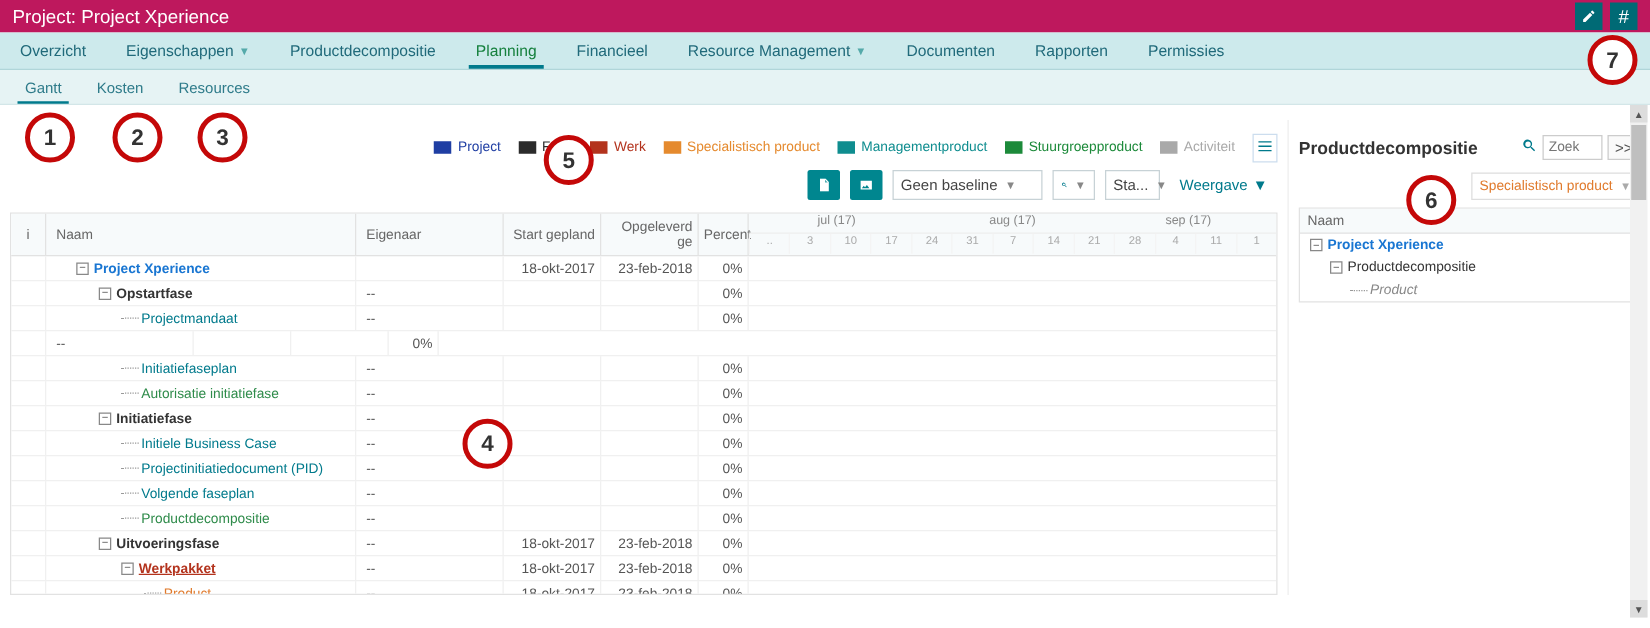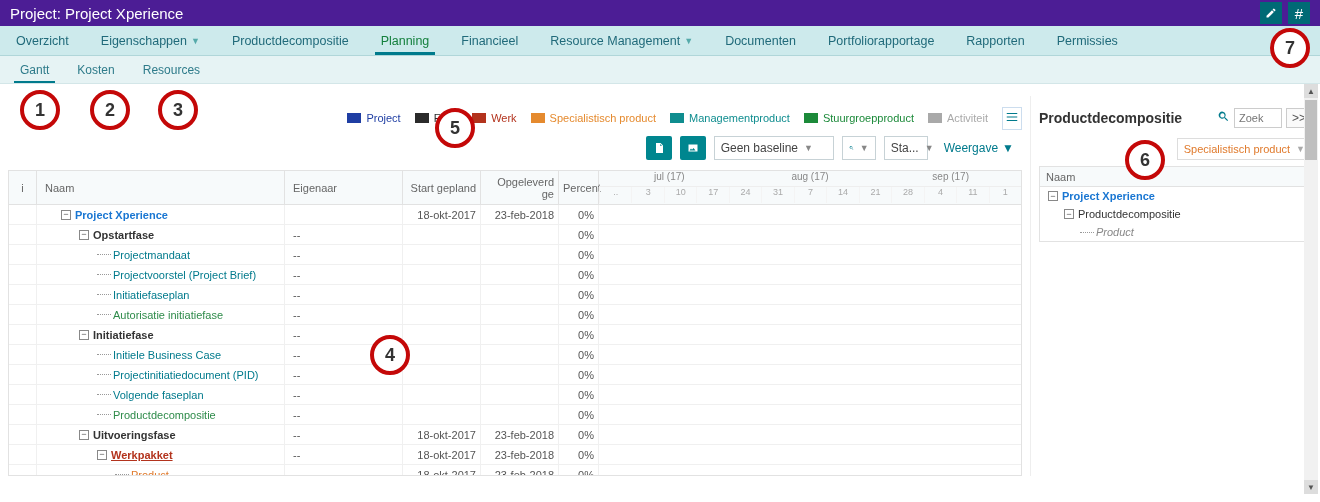--- a/index.html
+++ b/index.html
@@ -1,17 +1,17 @@
 <!DOCTYPE html>
 <html><head>
 <meta charset="utf-8">
 <style>
   * { box-sizing: border-box; font-family: Arial, Helvetica, sans-serif; }
   body { margin:0; padding:0; width:1320px; height:502px; overflow:hidden; background:#fff; color:#333; font-size:12px; }
-  .header { background:#4c1d95; height:26px; display:flex; align-items:center; padding:0 10px 0 10px; color:#fff; font-size:15px; justify-content:space-between; }
+  .header { background:#be185d; height:26px; display:flex; align-items:center; padding:0 10px 0 10px; color:#fff; font-size:15px; justify-content:space-between; }
   .header-right { display:flex; gap:6px; }
   .header-btn { width:22px; height:22px; background:#006a75; display:flex; align-items:center; justify-content:center; color:#fff; }
   .tabbar { background:#cdeaec; height:30px; display:flex; border-bottom:1px solid #b0d6d9; }
   .tab { padding:0 16px; display:flex; align-items:center; color:#206a7a; font-size:12.5px; cursor:pointer; position:relative; }
   .tab.active { color:#15803d; font-weight:normal; }
   .tab.active::after { content:""; position:absolute; left:10px; right:10px; bottom:0; height:3px; background:#007a8c; }
   .tab .caret { margin-left:4px; font-size:9px; color:#5aa; }
   .subtabs { height:28px; background:#e6f3f4; display:flex; border-bottom:1px solid #d3e6e8; padding-left:6px; }
   .subtab { padding:0 14px; display:flex; align-items:center; color:#2e7b8a; font-size:12px; cursor:pointer; position:relative; }
   .subtab.active::after { content:""; position:absolute; left:8px; right:8px; bottom:0; height:2px; background:#007a8c; }
@@ -87,21 +87,20 @@
 </div>
 
 <div class="tabbar" id="tabbar">
     <div class="tab">Overzicht</div>
     <div class="tab">Eigenschappen<span class="caret">▼</span></div>
     <div class="tab">Productdecompositie</div>
     <div class="tab active">Planning</div>
     <div class="tab">Financieel</div>
     <div class="tab">Resource Management<span class="caret">▼</span></div>
     <div class="tab">Documenten</div>
-    <div class="tab">Portfoliorapportage</div>
     <div class="tab">Rapporten</div>
     <div class="tab">Permissies</div>
   </div>
 <div class="subtabs" id="subtabs">
     <div class="subtab active">Gantt</div>
     <div class="subtab">Kosten</div>
     <div class="subtab">Resources</div>
   </div>
 
 <div style="height:12px"></div>
@@ -239,25 +238,20 @@
               <span class="link-teal">Projectmandaat</span>
             </div>
             <div class="c-owner">--</div>
             <div class="c-start"></div>
             <div class="c-deliv"></div>
             <div class="c-pct">0%</div>
             <div class="c-gantt"></div>
           </div>
           <div class="row">
             <div class="c-i"></div>
-            <div class="c-name">
-              <span style="display: inline-block; width: 60px;"></span>
-              <span class="dotline"></span>
-              <span class="link-teal">Projectvoorstel (Project Brief)</span>
-            </div>
             <div class="c-owner">--</div>
             <div class="c-start"></div>
             <div class="c-deliv"></div>
             <div class="c-pct">0%</div>
             <div class="c-gantt"></div>
           </div>
           <div class="row">
             <div class="c-i"></div>
             <div class="c-name">
               <span style="display: inline-block; width: 60px;"></span>

